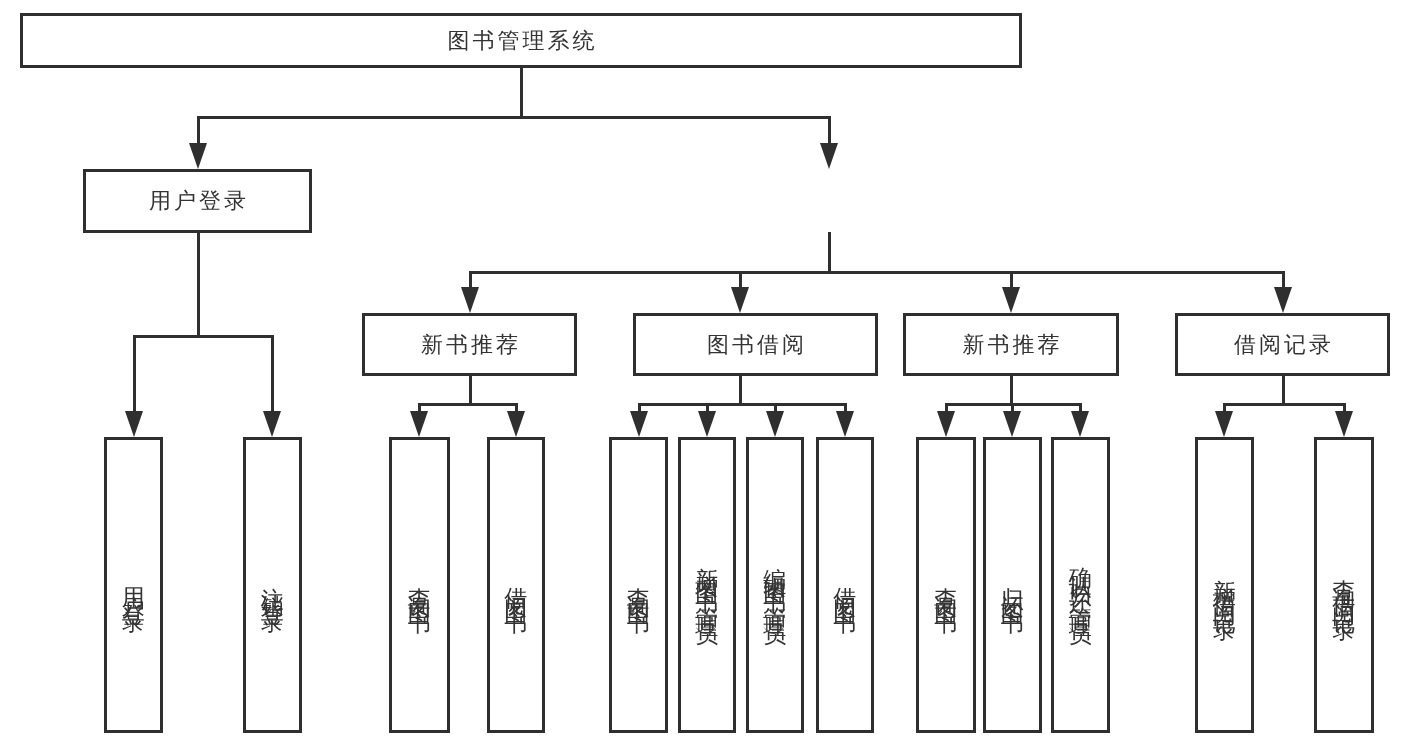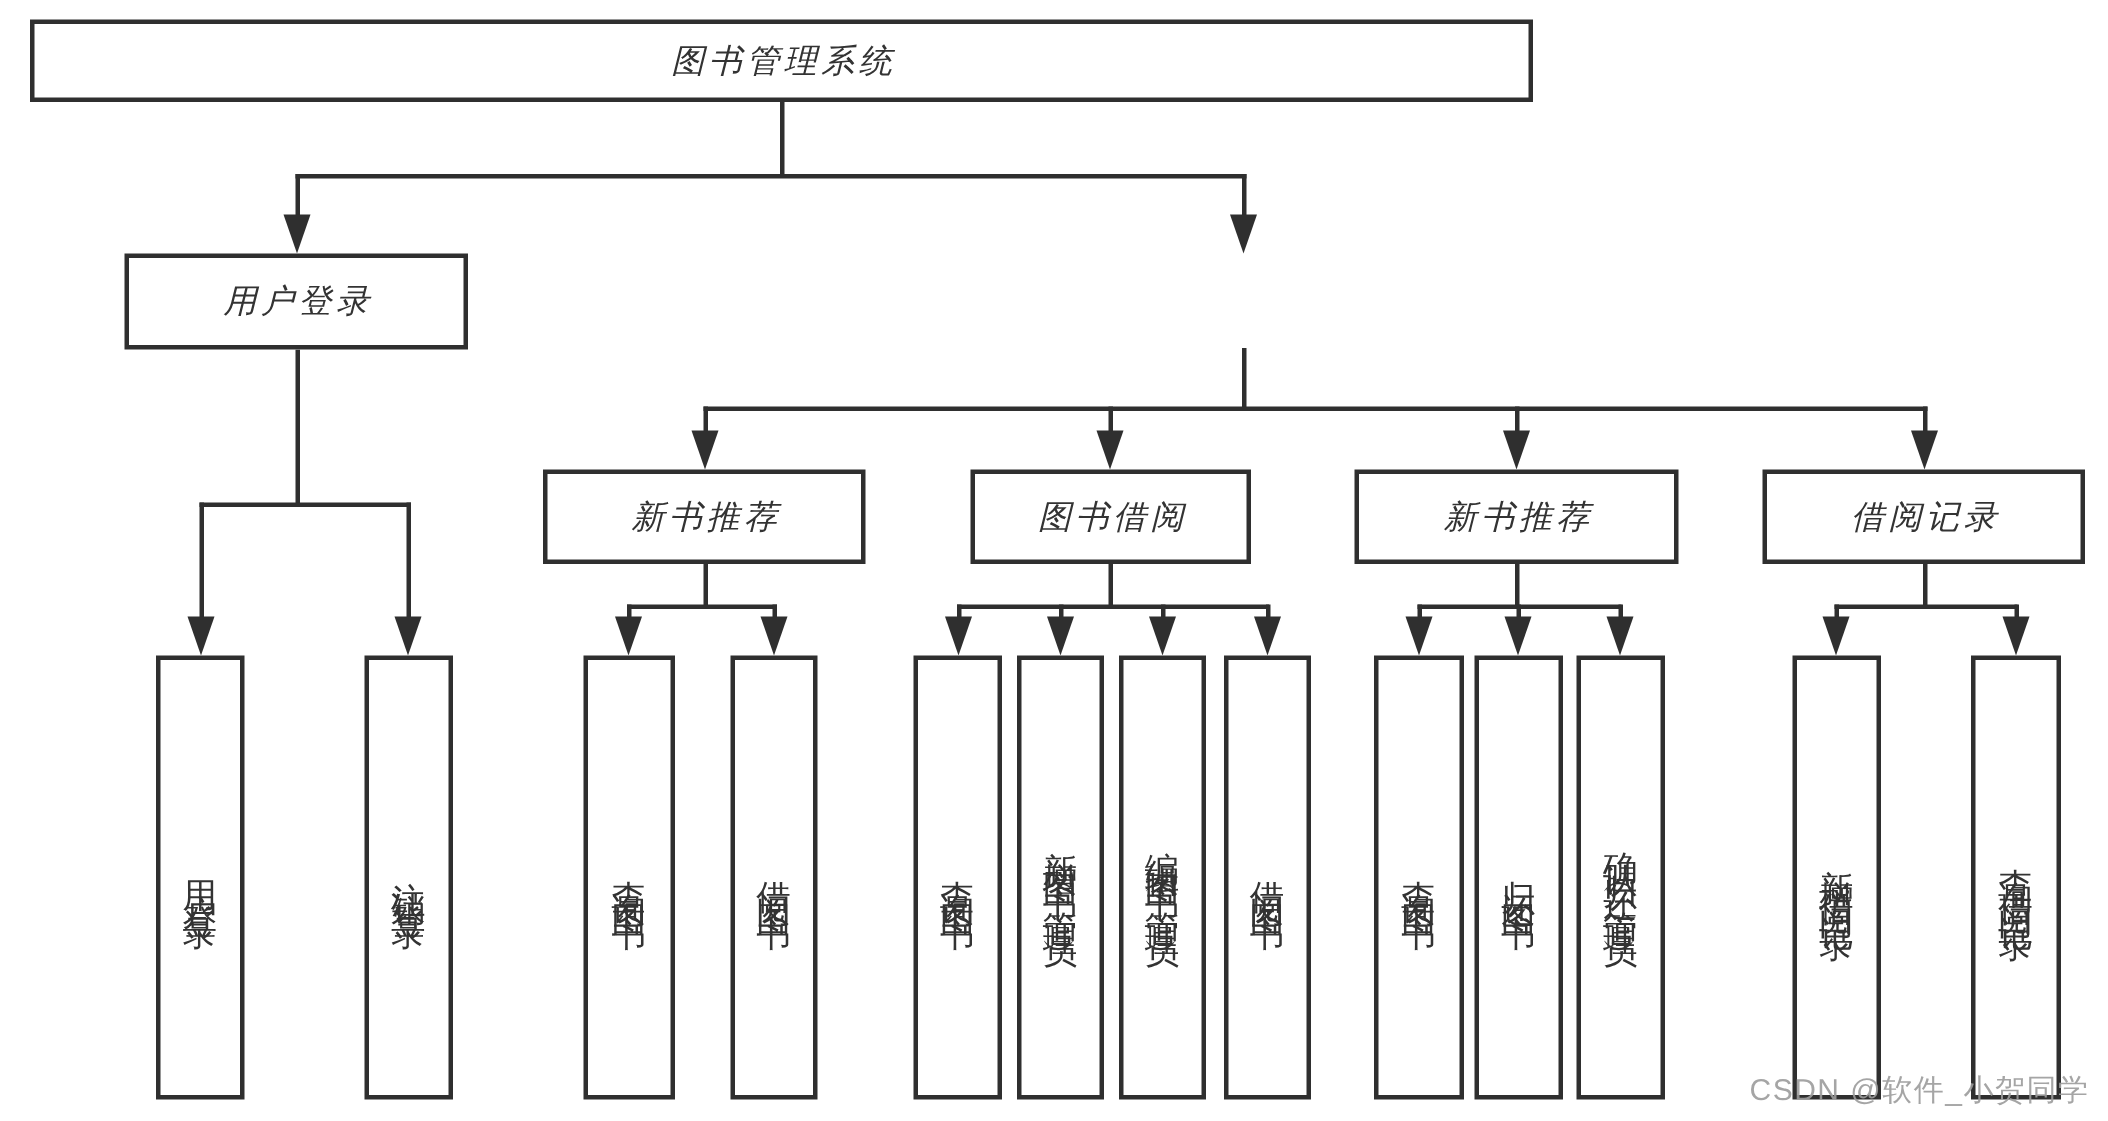--- a/index.html
+++ b/index.html
@@ -21,21 +21,20 @@
     border: 3px solid #2f2f2f;
     color: #333333;
     display: flex;
     align-items: center;
     justify-content: center;
     font-size: 22px;
     letter-spacing: 3px;
     text-indent: 3px;
     white-space: nowrap;
     z-index: 2;
-    font-style: italic;
   }
 
   
   .vnode {
     position: absolute;
     background: #ffffff;
     border: 3px solid #2f2f2f;
     color: #333333;
     display: flex;
     align-items: center;
@@ -142,21 +141,21 @@
   <div class="vline" style="left:1223px; top:403px; width:3px; height:10px;"></div>
   <div class="arrow" style="left:1215px; top:411px;"></div>
   <div class="vline" style="left:1343px; top:403px; width:3px; height:10px;"></div>
   <div class="arrow" style="left:1335px; top:411px;"></div>
 
   <div class="node" style="left:20px; top:13px; width:1002px; height:55px;">图书管理系统</div>
 
   <div class="node" style="left:83px; top:169px; width:229px; height:64px;">用户登录</div>
 
   <div class="node" style="left:362px; top:313px; width:215px; height:63px;">新书推荐</div>
-  <div class="node" style="left:647px; top:313px; width:187px; height:63px;">图书借阅</div>
+  <div class="node" style="left:633px; top:313px; width:245px; height:63px;">图书借阅</div>
   <div class="node" style="left:903px; top:313px; width:216px; height:63px;">新书推荐</div>
   <div class="node" style="left:1175px; top:313px; width:215px; height:63px;">借阅记录</div>
 
   <div class="vnode" style="left:104px; width:59px;">
     <span>用户登录</span>
   </div>
   <div class="vnode" style="left:243px; width:59px;">
     <span>注销登录</span>
   </div>
 
@@ -190,15 +189,14 @@
     <span>确认归还（管理员）</span>
   </div>
 
   <div class="vnode" style="left:1195px; width:59px;">
     <span>新增借阅记录</span>
   </div>
   <div class="vnode" style="left:1314px; width:60px;">
     <span>查询借阅记录</span>
   </div>
 
-  <div class="watermark">CSDN @软件_小贺同学</div>
 
 </div>
 
 </body></html>

